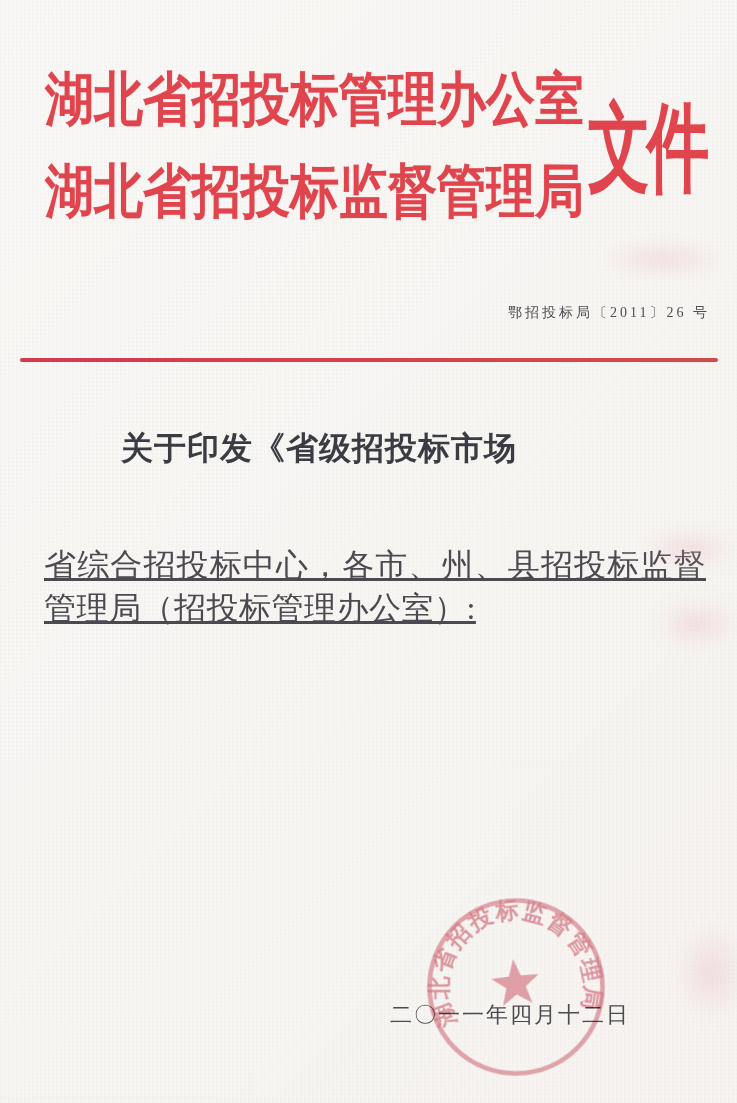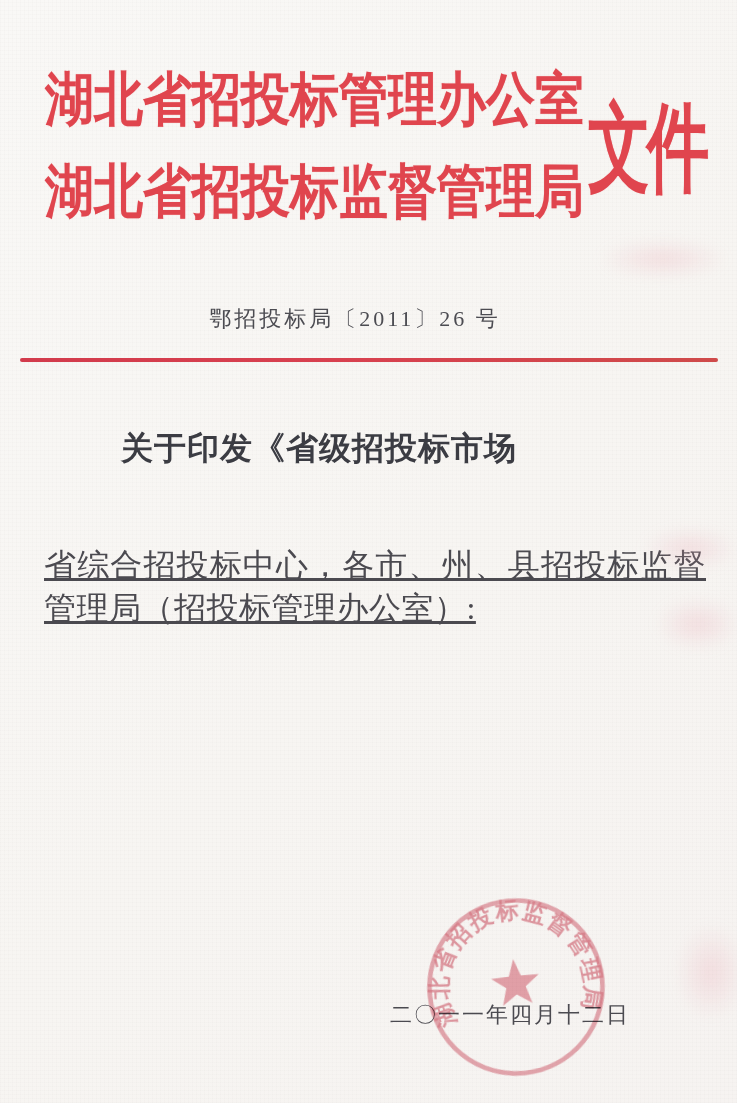--- a/index.html
+++ b/index.html
@@ -50,22 +50,22 @@
     transform-origin: left top;
     text-shadow: 0 0 1px rgba(224,69,78,0.45);
   }
 
   
   .doc-number {
     position: absolute;
     top: 304px;
     left: 0;
     width: 710px;
-    text-align: center;
-    font-size: 22px;
+    text-align: right;
+    font-size: 14px;
     letter-spacing: 3px;
     color: #4c4c52;
   }
 
   
   .red-divider {
     position: absolute;
     top: 358px;
     left: 20px;
     width: 698px;

